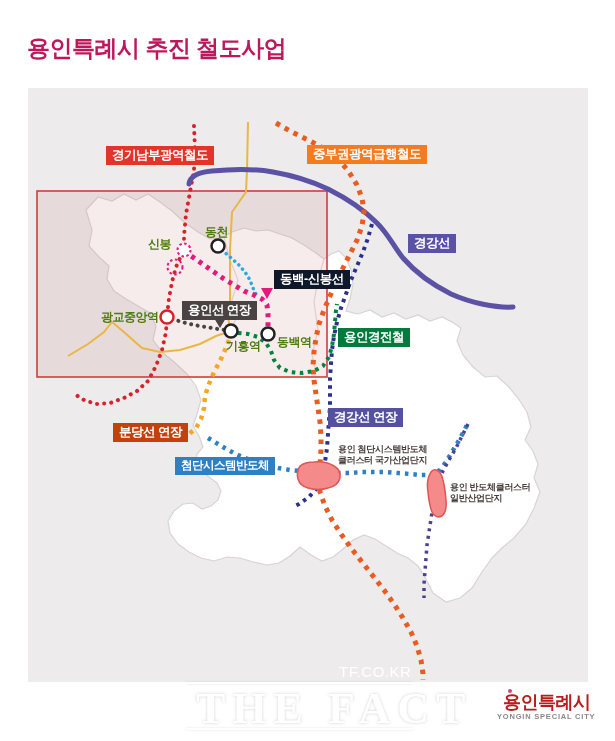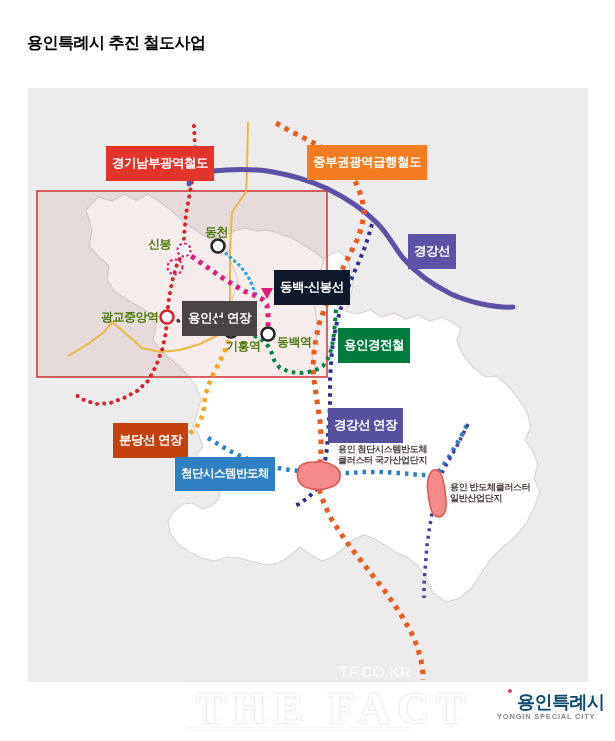--- a/index.html
+++ b/index.html
@@ -1,33 +1,33 @@
 <!DOCTYPE html>
 <html><head>
 <meta charset="utf-8">
 <style>
   html,body{margin:0;padding:0;background:#ffffff;}
   body{width:615px;height:741px;position:relative;font-family:"Liberation Sans",sans-serif;overflow:hidden;}
   .abs{position:absolute;}
-  #page-title{left:27px;top:33px;font-size:16px;font-weight:800;color:#000000;letter-spacing:-0.5px;}
+  #page-title{left:27px;top:33px;font-size:23px;font-weight:800;color:#be185d;letter-spacing:-0.5px;}
   #map-area{left:28px;top:88px;width:560px;height:594px;background:#edebeb;}
   svg.layer{position:absolute;left:0;top:0;}
   
   .badge{position:absolute;color:#fff;font-weight:700;font-size:12.5px;line-height:1;
-         padding:11px 6px;white-space:nowrap;letter-spacing:-0.5px;}
+         padding:3px 6px;white-space:nowrap;letter-spacing:-0.5px;}
   .tail{position:absolute;width:0;height:0;border-left:6px solid transparent;border-right:6px solid transparent;}
   
   .sta{position:absolute;font-size:12px;font-weight:700;color:#4d7c0f;white-space:nowrap;letter-spacing:-0.5px;}
   .site{position:absolute;font-size:9px;font-weight:700;color:#493c3c;line-height:11px;white-space:nowrap;letter-spacing:-0.3px;}
   
   #wm-url{left:339px;top:663px;font-size:15px;color:#ffffff;font-weight:400;letter-spacing:0.5px;}
   #wm-fact{left:196px;top:683px;font-family:"Liberation Serif",serif;font-size:44px;font-weight:700;
            color:#ffffff;letter-spacing:7px;text-shadow:0 0 3px rgba(120,120,120,0.35);}
   .wm-line{position:absolute;height:2px;background:#ffffff;box-shadow:0 0 2px rgba(150,150,150,0.3);}
-  #pub{left:517px;top:690px;font-size:18px;font-weight:800;color:#0c4a6e;letter-spacing:-0.5px;}
+  #pub{left:503px;top:690px;font-size:18px;font-weight:800;color:#b91c1c;letter-spacing:-0.5px;}
   #pub-en{left:497px;top:712px;font-size:7.5px;font-weight:700;color:#8b8787;letter-spacing:0.8px;}
   #pub-dot{left:508px;top:689px;width:4px;height:4px;border-radius:50%;}
 </style>
 </head>
 <body>
 
 <div class="abs" id="page-title">용인특례시 추진 철도사업</div>
 
 <div class="abs" id="map-area" style="background: rgb(237, 235, 235);"></div>
 
@@ -103,21 +103,21 @@
   <circle cx="268" cy="334" r="6.5" stroke-width="2.5" stroke="#222222" style="fill: rgb(255, 255, 255);"></circle>
 </svg>
 
 <div class="badge" style="left: 106px; top: 146px; background: rgb(226, 52, 43);">경기남부광역철도</div>
 <div class="badge" style="left: 307px; top: 145px; background: rgb(244, 123, 32);">중부권광역급행철도</div>
 <div class="badge" style="left: 408px; top: 234px; background: rgb(91, 81, 165);">경강선</div>
 
 <div class="badge" style="left: 274px; top: 270px; background: #0f172a;">동백-신봉선</div>
 <div class="tail" style="left: 261px; top: 288px; border-top: 11px solid rgb(229, 24, 125);"></div>
 
-<div class="badge" style="left: 182px; top: 301px; background: rgb(73, 68, 67);">용인선 연장</div>
+<div class="badge" style="left: 182px; top: 301px; background: rgb(73, 68, 67); font-family: Liberation Serif, serif;">용인선 연장</div>
 <div class="tail" style="left: 214px; top: 318px; border-top: 10px solid rgb(73, 68, 67);"></div>
 
 <div class="badge" style="left: 338px; top: 328px; background: rgb(0, 122, 61);">용인경전철</div>
 <div class="badge" style="left: 328px; top: 408px; background: rgb(86, 81, 158);">경강선 연장</div>
 <div class="badge" style="left: 113px; top: 423px; background: #c2410c;">분당선 연장</div>
 <div class="badge" style="left: 175px; top: 457px; font-size: 11.5px; background: rgb(47, 128, 195);">첨단시스템반도체</div>
 
 <div class="sta" style="left:148px;top:236px;">신봉</div>
 <div class="sta" style="left:205px;top:224px;">동천</div>
 <div class="sta" style="left:101px;top:309px;">광교중앙역</div>

